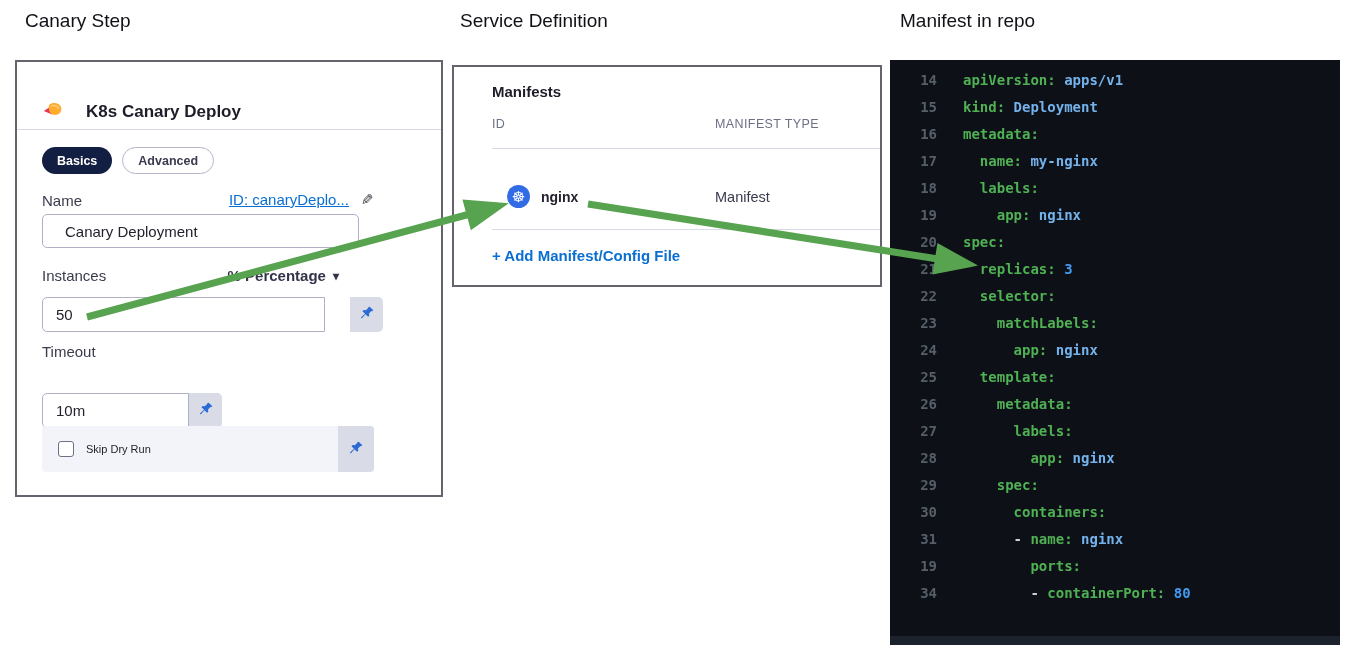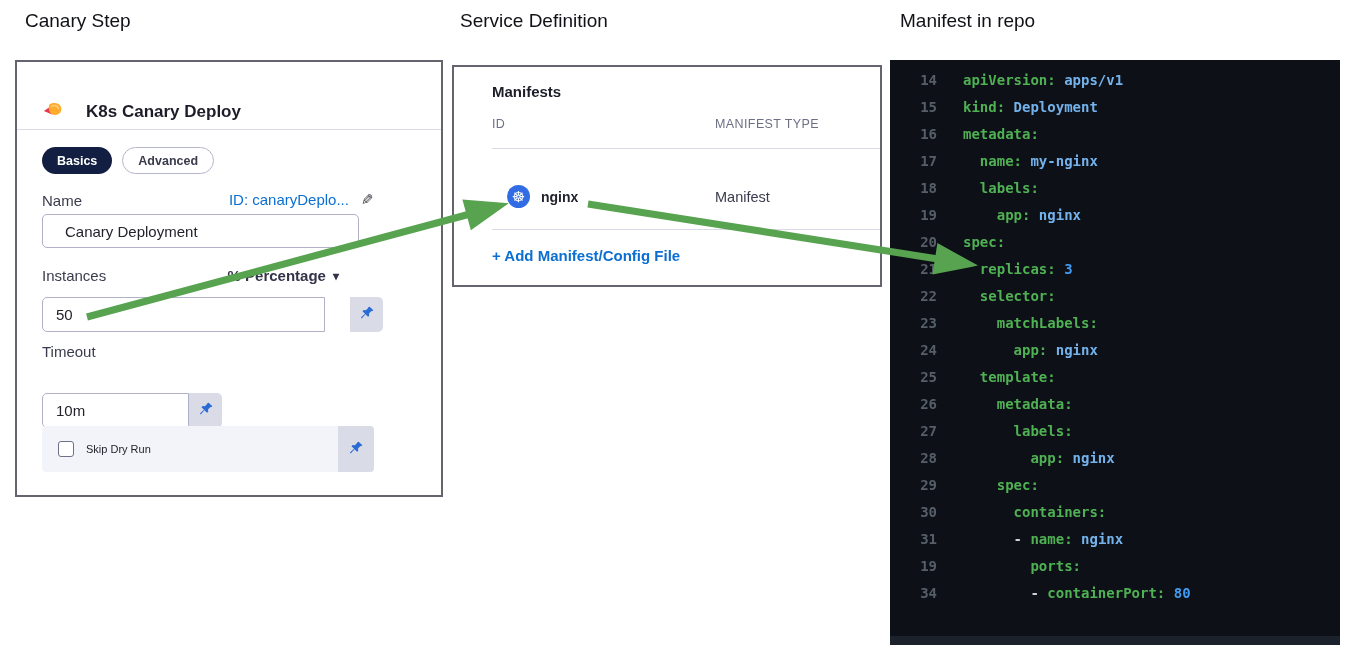--- a/index.html
+++ b/index.html
@@ -13,21 +13,21 @@
   #canary-panel { left:15px; top:60px; width:428px; height:437px; }
   .cs-header { position:absolute; left:25px; top:24px; display:flex; align-items:center; gap:22px;margin-top:13px; }
   .cs-title { font-size:17px; font-weight:bold; color:#1d1d29; }
   .cs-divider { position:absolute; left:0; right:0; top:67px; border-top:1px solid #d9dae5; }
   .tabs { position:absolute; left:25px; top:85px; display:flex; gap:10px; }
   .pill { height:27px; padding:0 15px; border-radius:14px; font-size:12.5px; font-weight:bold; display:flex; align-items:center; cursor:pointer; }
   .pill.active { background:#121f42; color:#fff; }
   .pill.inactive { background:#fff; color:#3a3b4d; border:1px solid #b4b6c9; }
   .field-label { font-size:15px; color:#3a3b4d; }
   .name-row { position:absolute; left:25px; top:129px; width:332px; display:flex; justify-content:space-between; align-items:center; }
-  .id-link { font-size:15px; color:#0b6fd1; cursor:pointer; }
+  .id-link { font-size:15px; color:#0b6fd1; cursor:pointer;text-decoration:underline; }
   .pencil { font-size:15px; color:#3a3a44; margin-left:8px; cursor:pointer; display:inline-block; transform:scaleX(-1); }
   .text-input { border:1px solid #b0b1c7; border-radius:5px; font-size:15px; color:#23232e; font-family:"Liberation Sans", sans-serif; padding:0 13px; outline:none; background:#fff; }
   #name-input { position:absolute; left:25px; top:152px; width:317px; height:34px;padding-left:22px; }
   .instances-row { position:absolute; left:25px; top:205px; width:297px; display:flex; justify-content:space-between; align-items:flex-end; }
   .unit-dropdown { font-size:15px; color:#33344a; font-weight:bold; cursor:pointer; display:flex; align-items:center; gap:7px; }
   .unit-dropdown .caret { font-size:12px; color:#33344a; }
   .input-group { position:absolute; display:flex; }
   #instances-group { left:25px; top:235px;gap:25px; }
   #instances-input { width:283px; height:35px; border-radius:5px 0 0 5px; }
   #timeout-group { left:25px; top:311px;margin-top:20px; }

